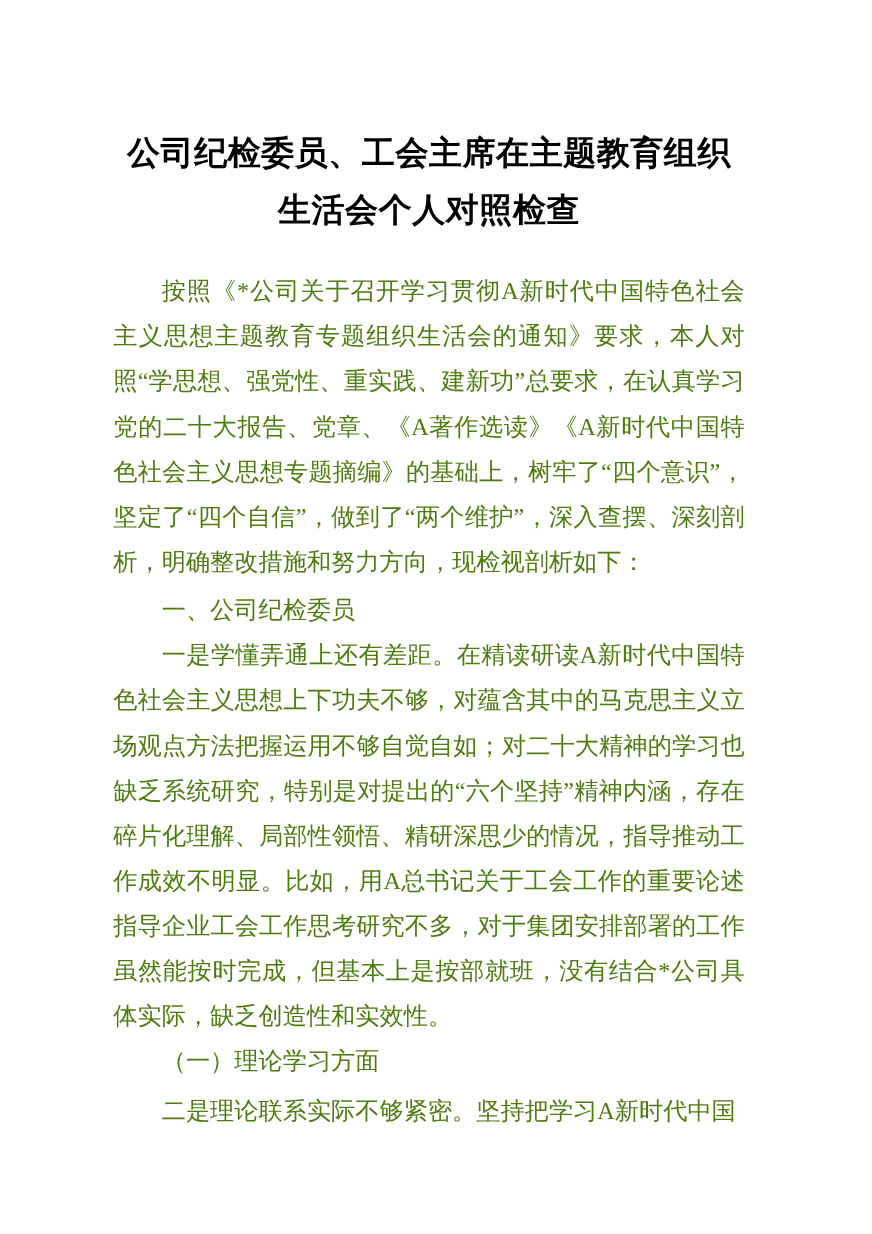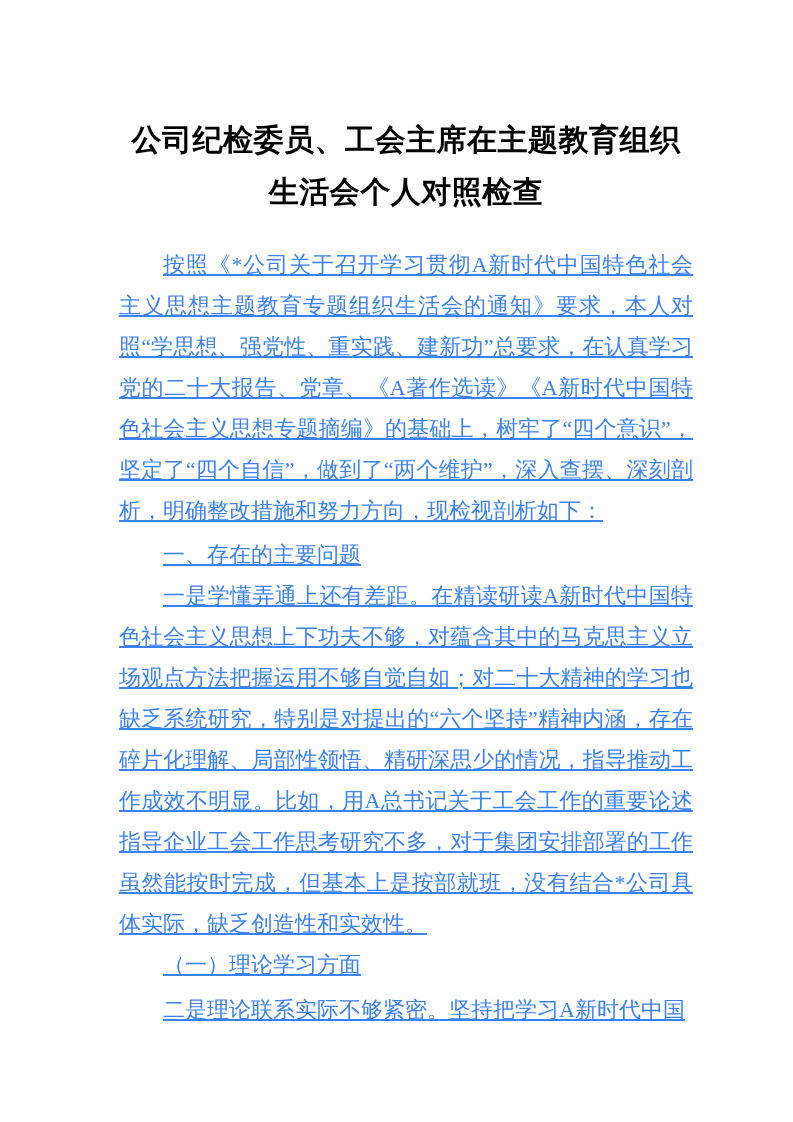--- a/index.html
+++ b/index.html
@@ -12,58 +12,56 @@
     width: 793px;
     height: 1122px;
     background: #ffffff;
     overflow: hidden;
     box-sizing: border-box;
     padding: 114px 116px 0 103px;
     font-family: "Liberation Serif", "DejaVu Serif", serif;
   }
   .content {
     width: 574px;
-    margin-left: 16px;
   }
   .doc-title {
     width: 574px;
     text-align: center;
     font-size: 30px;
     line-height: 52px;
     font-weight: 700;
     color: #000000;
     margin: 0 0 26px 0;
     letter-spacing: 0.5px;
   }
   .para {
     width: 574px;
     margin: 0;
     font-size: 22px;
     line-height: 41px;
     font-weight: 400;
-    color: #3b82f6;
+    color: #4d7c0f;
     text-align: justify;
     text-justify: inter-character;
     text-indent: 2em;
     word-break: break-all;
-    text-decoration: underline;
   }
   .para.sp3 { margin-top: 3px; }
   .para.sp4 { margin-top: 4px; }
 </style>
 </head>
 <body>
 
 <div class="page">
   <div class="content">
     <h1 class="doc-title">公司纪检委员、工会主席在主题教育组织生活会个人对照检查</h1>
 
     <p class="para">按照《*公司关于召开学习贯彻A新时代中国特色社会主义思想主题教育专题组织生活会的通知》要求，本人对照“学思想、强党性、重实践、建新功”总要求，在认真学习党的二十大报告、党章、《A著作选读》《A新时代中国特色社会主义思想专题摘编》的基础上，树牢了“四个意识”，坚定了“四个自信”，做到了“两个维护”，深入查摆、深刻剖析，明确整改措施和努力方向，现检视剖析如下：</p>
 
-    <p class="para sp3">一、存在的主要问题</p>
+    <p class="para sp3">一、公司纪检委员</p>
 
     <p class="para">一是学懂弄通上还有差距。在精读研读A新时代中国特色社会主义思想上下功夫不够，对蕴含其中的马克思主义立场观点方法把握运用不够自觉自如；对二十大精神的学习也缺乏系统研究，特别是对提出的“六个坚持”精神内涵，存在碎片化理解、局部性领悟、精研深思少的情况，指导推动工作成效不明显。比如，用A总书记关于工会工作的重要论述指导企业工会工作思考研究不多，对于集团安排部署的工作虽然能按时完成，但基本上是按部就班，没有结合*公司具体实际，缺乏创造性和实效性。</p>
 
     <p class="para">（一）理论学习方面</p>
 
     <p class="para sp4">二是理论联系实际不够紧密。坚持把学习A新时代中国</p>
   </div>
 </div>
 
 </body></html>

